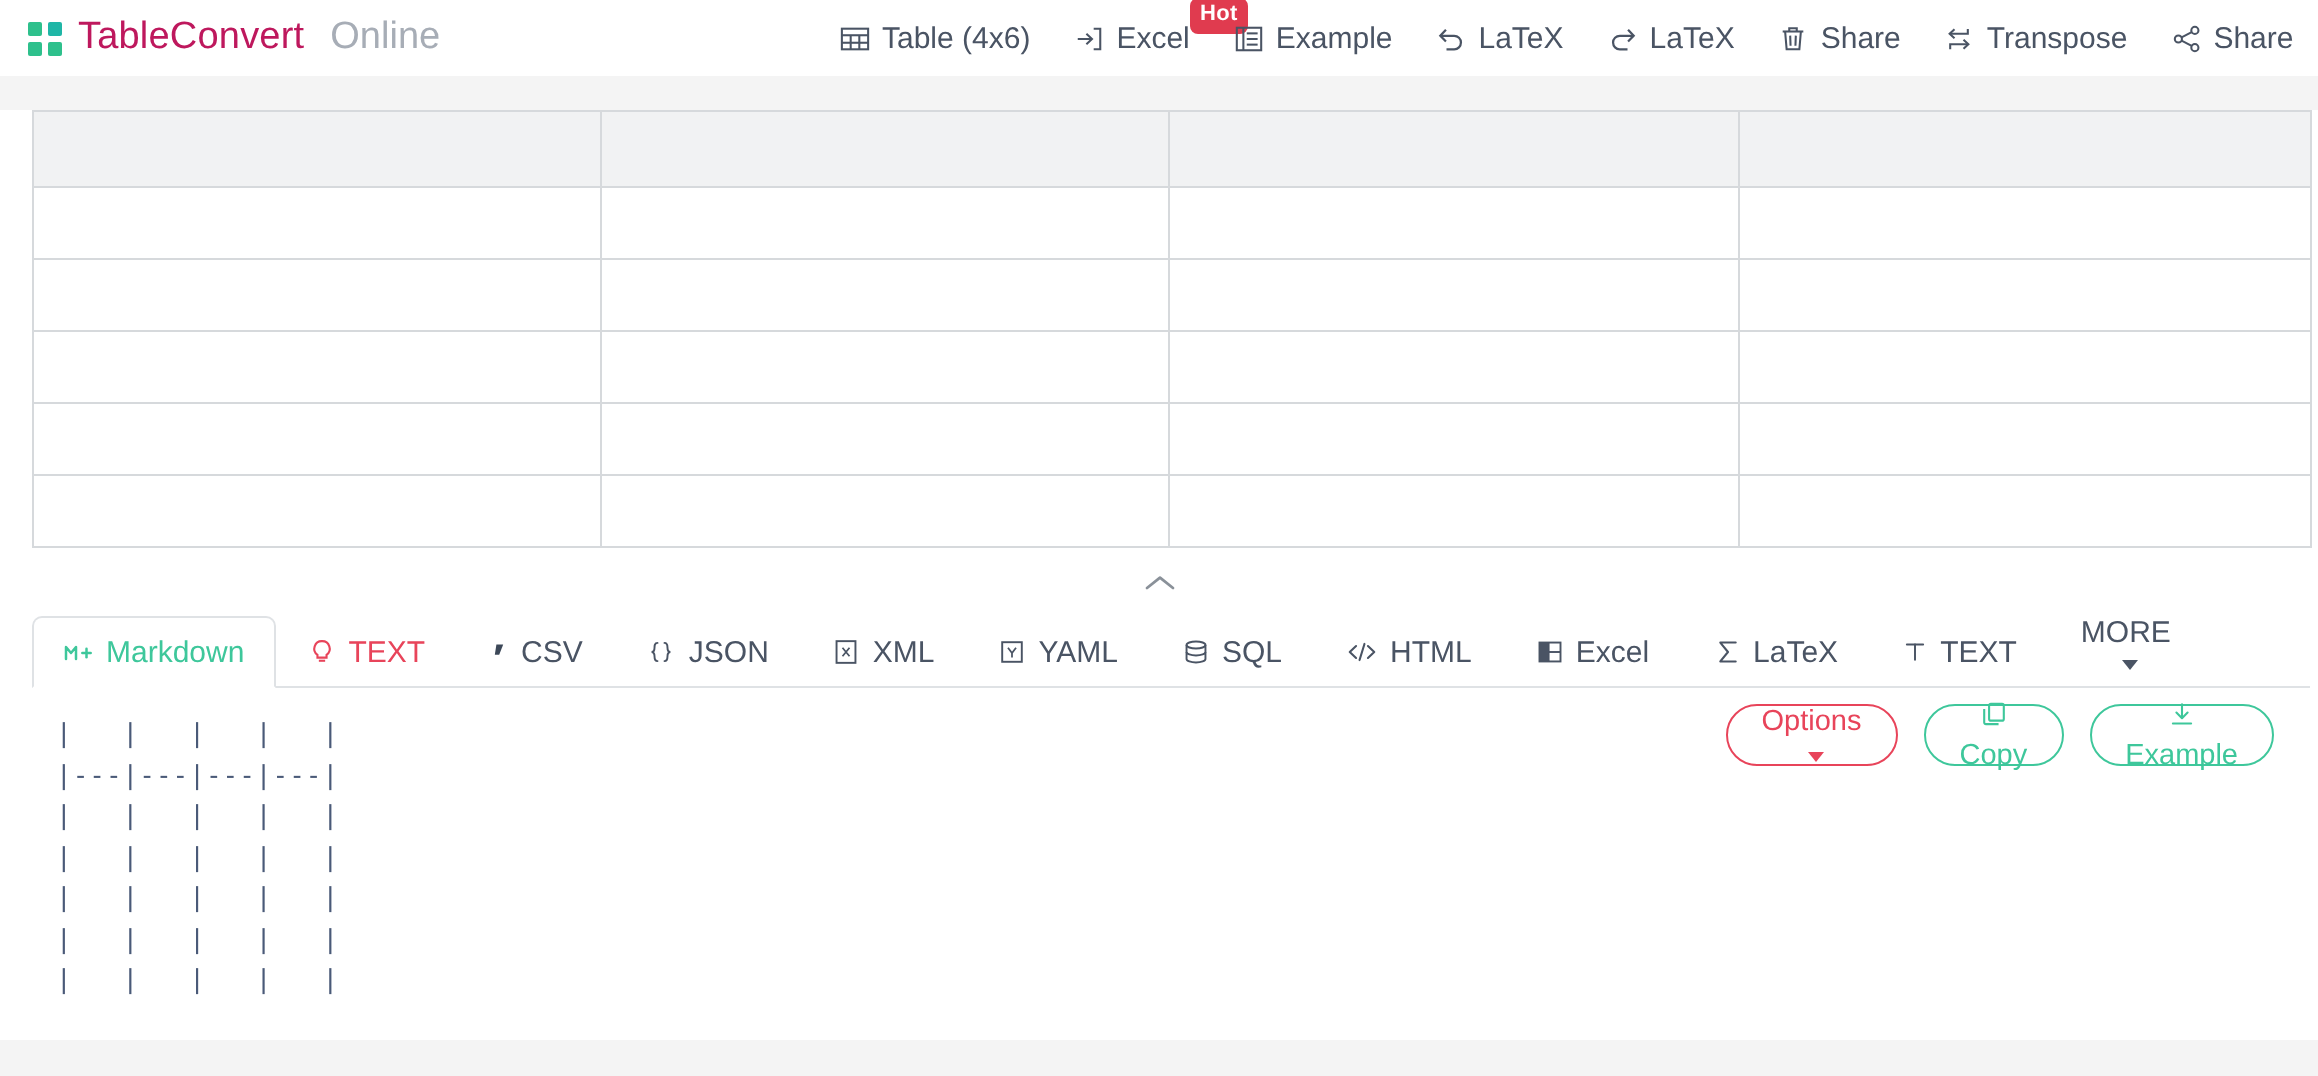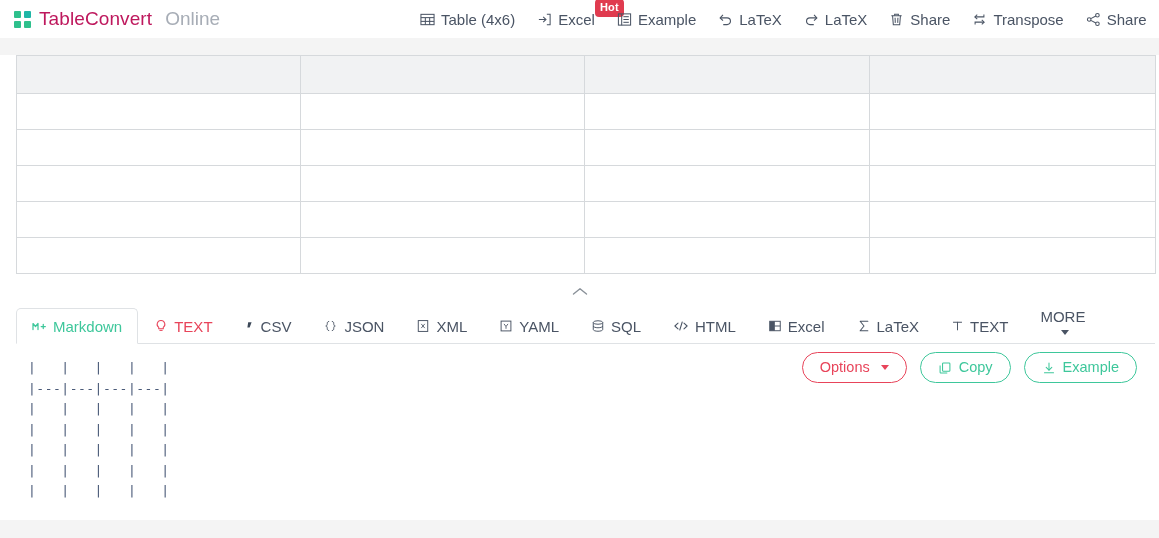--- a/index.html
+++ b/index.html
@@ -207,20 +207,21 @@
     justify-content: center;
     gap: 7px;
     height: 31px;
     padding: 0 17px;
     border-radius: 17px;
     font-size: 14.5px;
     background: #ffffff;
     cursor: pointer;
     line-height: 1;
     white-space: nowrap;
+    flex-direction: column;
   }
   .pill svg { display: block; flex: 0 0 auto; }
   .pill-red { border: 1px solid #e8445a; color: #e8445a; }
   .pill-green { border: 1px solid #3ec79b; color: #3ec79b; justify-content: center; }
 </style>
 </head>
 <body>
 
 <div class="topbar">
 

